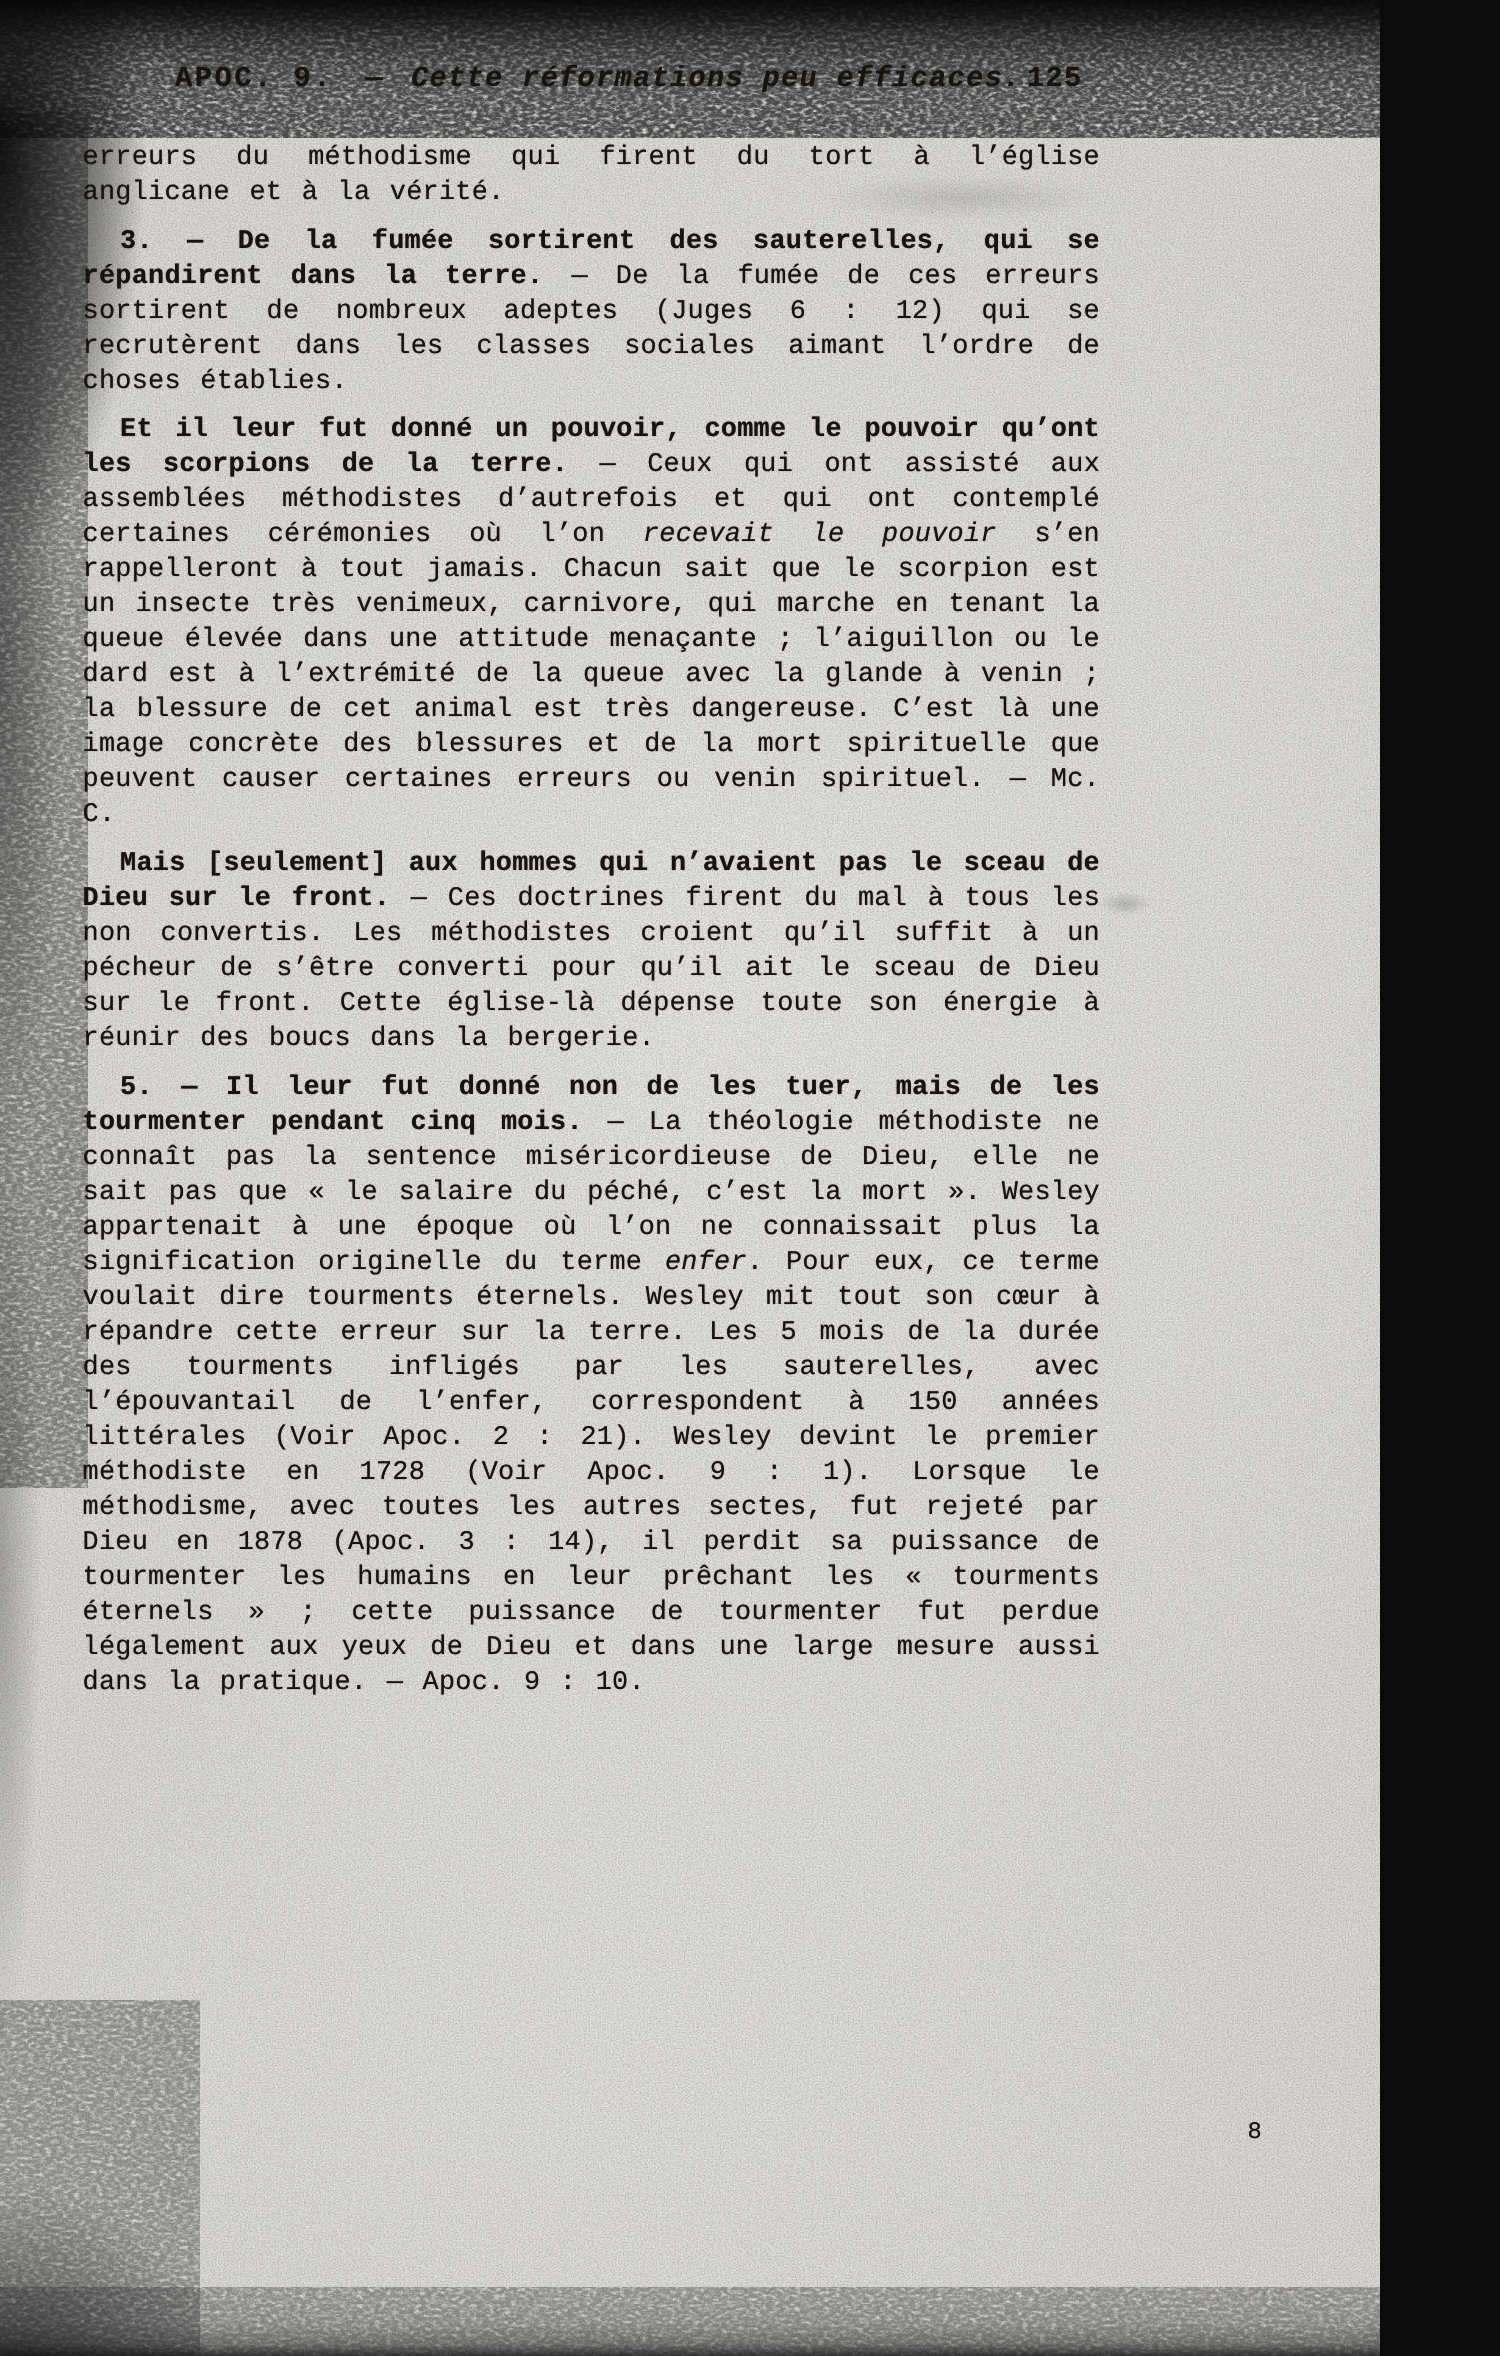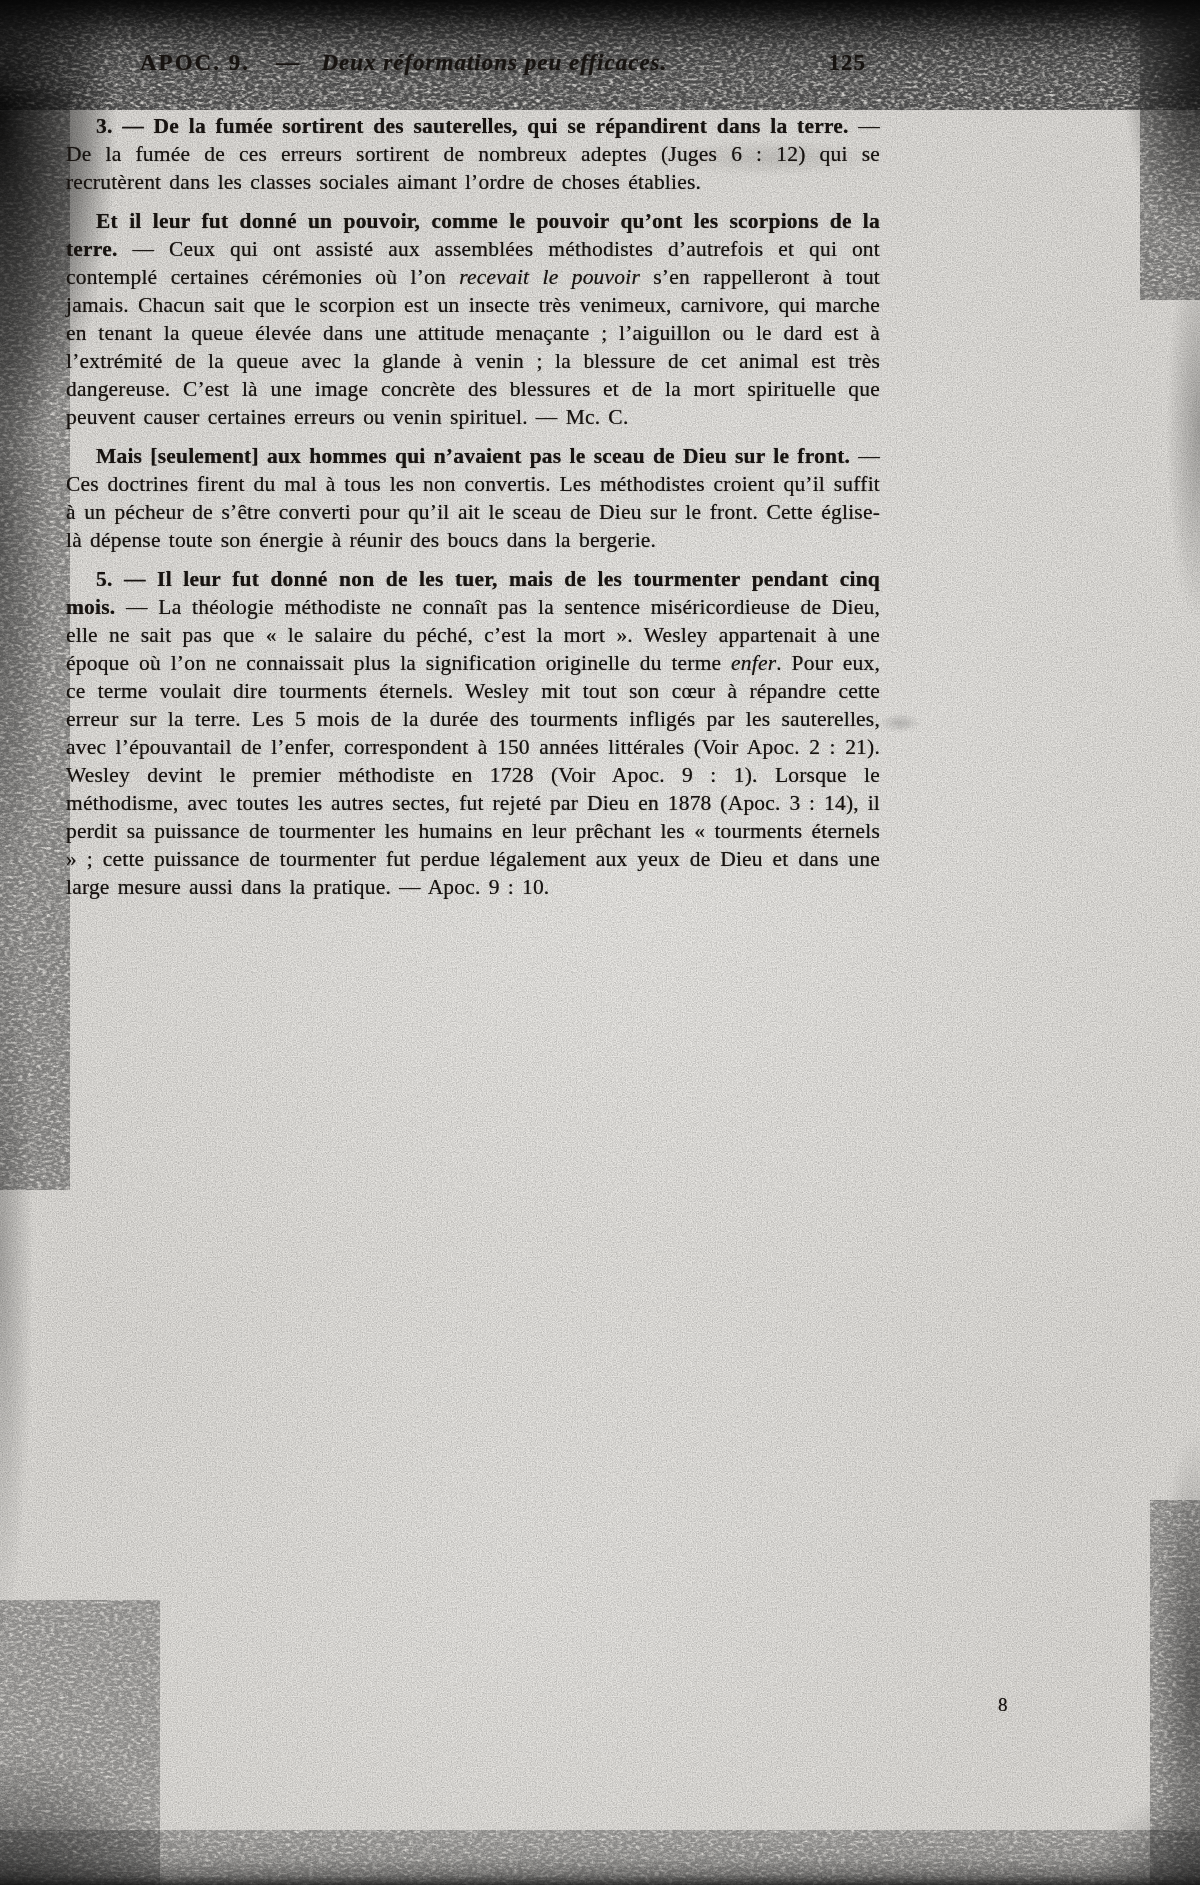--- a/index.html
+++ b/index.html
@@ -2,28 +2,28 @@
 <html><head>
 <meta charset="utf-8">
 <style>
   html, body {
     margin: 0;
     padding: 0;
     background: #0b0b0b;
   }
   .page {
     position: relative;
-    width: 1200px;
+    width: 1104px;
     height: 1885px;
     overflow: hidden;
     background:
       radial-gradient(ellipse 900px 1100px at 52% 42%, rgba(244,243,240,0.55), rgba(244,243,240,0) 75%),
       radial-gradient(ellipse 700px 500px at 45% 85%, rgba(240,239,236,0.4), rgba(240,239,236,0) 75%),
       #e0deda;
-    font-family: Liberation Serif, serif;
+    font-family: Liberation Mono, monospace;
     color: #171310;
   }
 
   
   .vignette {
     position: absolute;
     inset: 0;
     pointer-events: none;
     background:
       
@@ -146,25 +146,26 @@
     <rect x="1150" y="1500" width="50" height="385" filter="url(#grainCoarse)" opacity="0.5"></rect>
 
     <rect x="0" y="1830" width="1200" height="55" filter="url(#grainCoarse)" opacity="0.45"></rect>
   </svg>
 
   <div class="vignette"></div>
 
   <div class="running-head">
     <span class="book-ref">APOC. 9.</span>
     <span class="dash">—</span>
-    <span class="title">Deux réformations peu efficaces.</span>
+    <span class="title">Cette réformations peu efficaces.</span>
     <span class="folio">125</span>
   </div>
 
   <div class="text-column">
+      <p class="para"><span class="seg-normal">erreurs du méthodisme qui firent du tort à l’église anglicane et à la vérité.</span></p>
       <p class="para indent"><span class="seg-bold">3. — De la fumée sortirent des sauterelles, qui se répandirent dans la terre.</span><span class="seg-normal"> — De la fumée de ces erreurs sortirent de nombreux adeptes (Juges 6 : 12) qui se recrutèrent dans les classes sociales aimant l’ordre de choses établies.</span></p>
       <p class="para indent"><span class="seg-bold">Et il leur fut donné un pouvoir, comme le pouvoir qu’ont les scorpions de la terre.</span><span class="seg-normal"> — Ceux qui ont assisté aux assemblées méthodistes d’autrefois et qui ont contemplé certaines cérémonies où l’on </span><span class="seg-italic">recevait le pouvoir</span><span class="seg-normal"> s’en rappelleront à tout jamais. Chacun sait que le scorpion est un insecte très venimeux, carnivore, qui marche en tenant la queue élevée dans une attitude menaçante ; l’aiguillon ou le dard est à l’extrémité de la queue avec la glande à venin ; la blessure de cet animal est très dangereuse. C’est là une image concrète des blessures et de la mort spirituelle que peuvent causer certaines erreurs ou venin spirituel. — Mc. C.</span></p>
       <p class="para indent"><span class="seg-bold">Mais [seulement] aux hommes qui n’avaient pas le sceau de Dieu sur le front.</span><span class="seg-normal"> — Ces doctrines firent du mal à tous les non convertis. Les méthodistes croient qu’il suffit à un pécheur de s’être converti pour qu’il ait le sceau de Dieu sur le front. Cette église-là dépense toute son énergie à réunir des boucs dans la bergerie.</span></p>
       <p class="para indent"><span class="seg-bold">5. — Il leur fut donné non de les tuer, mais de les tourmenter pendant cinq mois.</span><span class="seg-normal"> — La théologie méthodiste ne connaît pas la sentence miséricordieuse de Dieu, elle ne sait pas que « le salaire du péché, c’est la mort ». Wesley appartenait à une époque où l’on ne connaissait plus la signification originelle du terme </span><span class="seg-italic">enfer</span><span class="seg-normal">. Pour eux, ce terme voulait dire tourments éternels. Wesley mit tout son cœur à répandre cette erreur sur la terre. Les 5 mois de la durée des tourments infligés par les sauterelles, avec l’épouvantail de l’enfer, correspondent à 150 années littérales (Voir Apoc. 2 : 21). Wesley devint le premier méthodiste en 1728 (Voir Apoc. 9 : 1). Lorsque le méthodisme, avec toutes les autres sectes, fut rejeté par Dieu en 1878 (Apoc. 3 : 14), il perdit sa puissance de tourmenter les humains en leur prêchant les « tourments éternels » ; cette puissance de tourmenter fut perdue légalement aux yeux de Dieu et dans une large mesure aussi dans la pratique. — Apoc. 9 : 10.</span></p>
     </div>
 
   <div class="signature-mark">8</div>
 
 </div>
 

